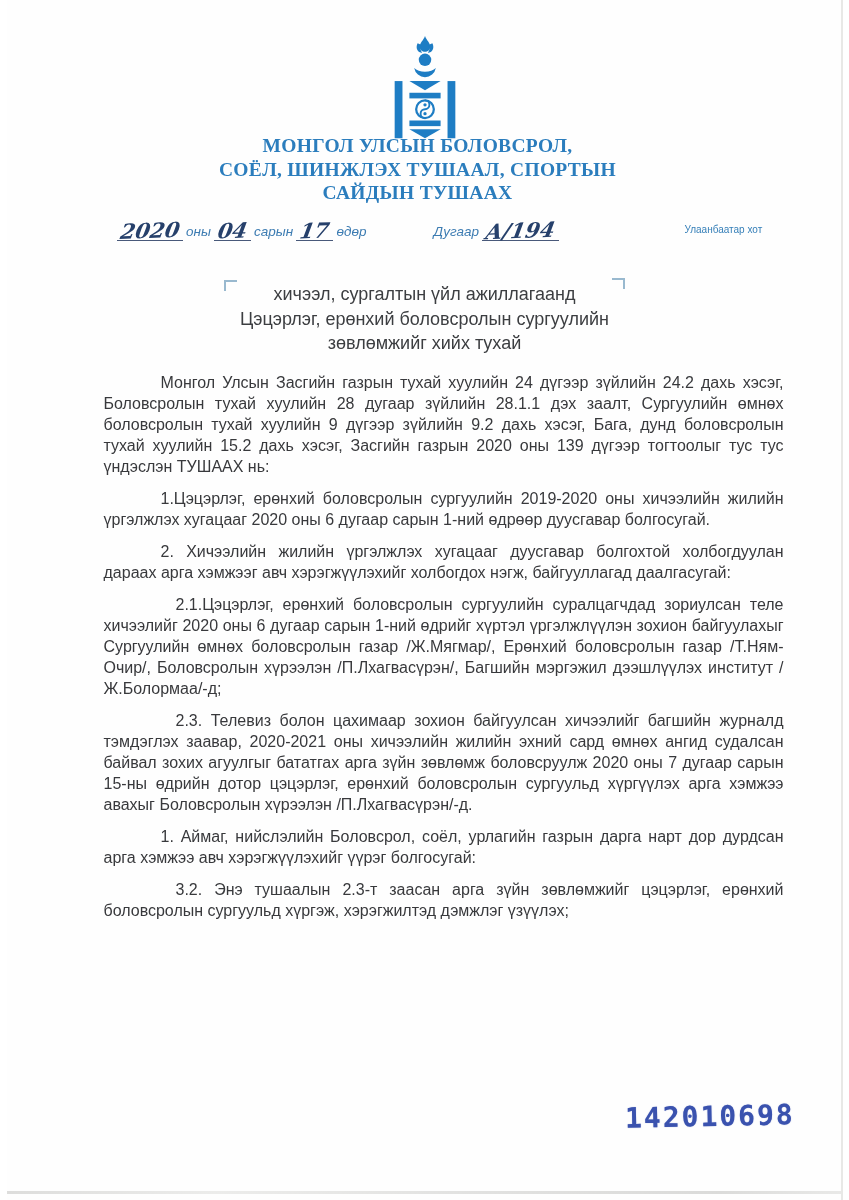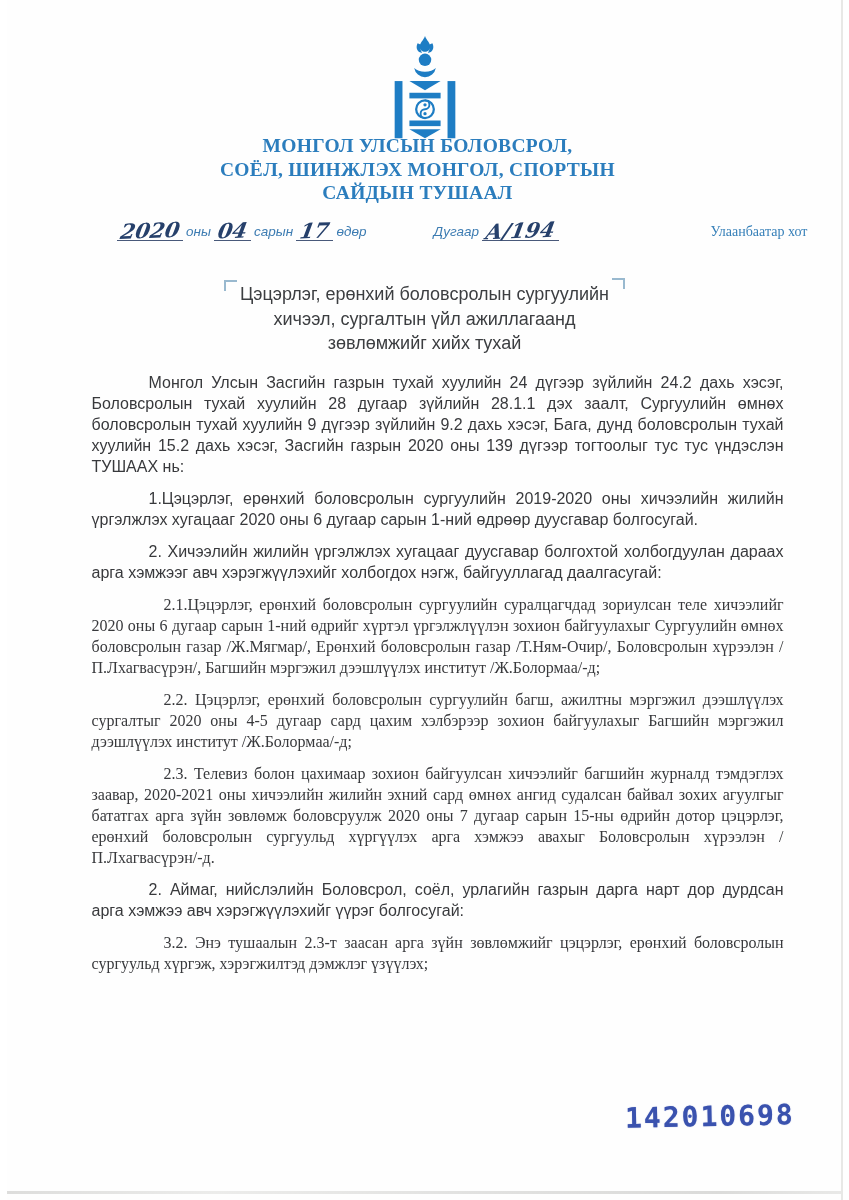--- a/index.html
+++ b/index.html
@@ -21,21 +21,21 @@
   
   .ministry{position:absolute;top:134px;left:0;right:14px;text-align:center;
     font-family:"Liberation Serif",serif;font-weight:bold;
     font-size:19.5px;line-height:23.5px;color:#2b7dbd;letter-spacing:.3px;}
   .ministry span{display:block;}
 
   
   .dateline{position:absolute;top:212px;left:0;right:0;height:42px;font-size:13.5px;color:#3d7cb2;}
   .dl-left{position:absolute;left:110px;top:10px;white-space:nowrap;}
   .dl-mid{position:absolute;left:424px;top:10px;white-space:nowrap;}
-  .dl-right{position:absolute;left:704px;top:12px;font-size:14px;color:#357fb8;font-family:Liberation Serif, serif;}
+  .dl-right{position:absolute;left:678px;top:12px;font-size:10px;color:#357fb8;}
   .hand{
     display:inline-block;font-family:"DejaVu Serif",serif;font-style:italic;font-weight:700;
     color:#26406b;font-size:21px;line-height:18px;transform:skewX(-12deg) rotate(-2deg);
     padding:0 4px;vertical-align:-2px;
   }
   .blank{display:inline-block;border-bottom:1.6px solid #49597a;text-align:center;vertical-align:baseline;}
   .blank.year{min-width:62px;}
   .blank.mm{min-width:32px;}
   .blank.dd{min-width:34px;}
   .blank.num{min-width:74px;}
@@ -46,22 +46,22 @@
   .doc-title{position:relative;display:inline-block;
     font-size:18px;line-height:24.5px;color:#3c3e41;}
   .doc-title span{display:block;}
   .corner{position:absolute;width:11px;height:9px;border-color:#99b9cf;border-style:solid;}
   .corner.tl{left:-16px;top:-2px;border-width:2px 0 0 2px;}
   .corner.tr{right:-16px;top:-4px;border-width:2px 2px 0 0;}
 
   
   .body{position:absolute;top:372px;left:85px;width:692px;
     font-size:16px;line-height:21px;text-align:justify;color:#38393c;}
-  .body p{margin:0 0 11px 0;text-indent:57px;}
-  .body p.sub{text-indent:72px;font-family:Liberation Serif, serif;}
+  .body p{margin:0 0 11px 12px;text-indent:57px;}
+  .body p.sub{text-indent:72px;}
 
   
   .stamp{position:absolute;left:618px;top:1100px;
     font-family:"DejaVu Sans Mono",monospace;font-weight:bold;
     font-size:28px;letter-spacing:2px;color:#3a52ae;
     transform:rotate(-1.2deg);text-shadow:0 0 1px rgba(58,82,174,.55);}
 </style>
 </head>
 <body>
 
@@ -91,52 +91,51 @@
 
       <polygon points="27,107.5 63,107.5 45,118"></polygon>
 
       <rect x="10" y="52" width="9" height="66"></rect>
       <rect x="71" y="52" width="9" height="66"></rect>
     </svg>
   </div>
 
   <div class="ministry">
     <span>МОНГОЛ УЛСЫН БОЛОВСРОЛ,</span>
-    <span>СОЁЛ, ШИНЖЛЭХ МОНГОЛ, СПОРТЫН</span>
-    <span>САЙДЫН ТУШААЛ</span>
+    <span>СОЁЛ, ШИНЖЛЭХ ТУШААЛ, СПОРТЫН</span>
+    <span>САЙДЫН ТУШААХ</span>
   </div>
 
   <div class="dateline">
     <div class="dl-left">
       <span class="blank year"><span class="hand">2020</span></span><span class="dl-label">оны</span><span class="blank mm"><span class="hand">04</span></span><span class="dl-label">сарын</span><span class="blank dd"><span class="hand">17</span></span><span class="dl-label">өдөр</span>
     </div>
     <div class="dl-mid">
       <span class="dl-label">Дугаар</span><span class="blank num"><span class="hand">А/194</span></span>
     </div>
     <div class="dl-right">Улаанбаатар хот</div>
   </div>
 
   <div class="doc-title-wrap">
     <div class="doc-title">
       <i class="corner tl"></i>
       <i class="corner tr"></i>
+      <span>хичээл, сургалтын үйл ажиллагаанд</span>
       <span>Цэцэрлэг, ерөнхий боловсролын сургуулийн</span>
-      <span>хичээл, сургалтын үйл ажиллагаанд</span>
       <span>зөвлөмжийг хийх тухай</span>
     </div>
   </div>
 
   <div class="body">
     <p>Монгол Улсын Засгийн газрын тухай хуулийн 24 дүгээр зүйлийн 24.2 дахь хэсэг, Боловсролын тухай хуулийн 28 дугаар зүйлийн 28.1.1 дэх заалт, Сургуулийн өмнөх боловсролын тухай хуулийн 9 дүгээр зүйлийн 9.2 дахь хэсэг, Бага, дунд боловсролын тухай хуулийн 15.2 дахь хэсэг, Засгийн газрын 2020 оны 139 дүгээр тогтоолыг тус тус үндэслэн ТУШААХ нь:</p>
     <p>1.Цэцэрлэг, ерөнхий боловсролын сургуулийн 2019-2020 оны хичээлийн жилийн үргэлжлэх хугацааг 2020 оны 6 дугаар сарын 1-ний өдрөөр дуусгавар болгосугай.</p>
     <p>2. Хичээлийн жилийн үргэлжлэх хугацааг дуусгавар болгохтой холбогдуулан дараах арга хэмжээг авч хэрэгжүүлэхийг холбогдох нэгж, байгууллагад даалгасугай:</p>
     <p class="sub">2.1.Цэцэрлэг, ерөнхий боловсролын сургуулийн суралцагчдад зориулсан теле хичээлийг 2020 оны 6 дугаар сарын 1-ний өдрийг хүртэл үргэлжлүүлэн зохион байгуулахыг Сургуулийн өмнөх боловсролын газар /Ж.Мягмар/, Ерөнхий боловсролын газар /Т.Ням-Очир/, Боловсролын хүрээлэн /П.Лхагвасүрэн/, Багшийн мэргэжил дээшлүүлэх институт /Ж.Болормаа/-д;</p>
-    <p class="sub">2.2. Цэцэрлэг, ерөнхий боловсролын сургуулийн багш, ажилтны мэргэжил дээшлүүлэх сургалтыг 2020 оны 4-5 дугаар сард цахим хэлбэрээр зохион байгуулахыг Багшийн мэргэжил дээшлүүлэх институт /Ж.Болормаа/-д;</p>
     <p class="sub">2.3. Телевиз болон цахимаар зохион байгуулсан хичээлийг багшийн журналд тэмдэглэх заавар, 2020-2021 оны хичээлийн жилийн эхний сард өмнөх ангид судалсан байвал зохих агуулгыг бататгах арга зүйн зөвлөмж боловсруулж 2020 оны 7 дугаар сарын 15-ны өдрийн дотор цэцэрлэг, ерөнхий боловсролын сургуульд хүргүүлэх арга хэмжээ авахыг Боловсролын хүрээлэн /П.Лхагвасүрэн/-д.</p>
-    <p>2. Аймаг, нийслэлийн Боловсрол, соёл, урлагийн газрын дарга нарт дор дурдсан арга хэмжээ авч хэрэгжүүлэхийг үүрэг болгосугай:</p>
+    <p>1. Аймаг, нийслэлийн Боловсрол, соёл, урлагийн газрын дарга нарт дор дурдсан арга хэмжээ авч хэрэгжүүлэхийг үүрэг болгосугай:</p>
     <p class="sub">3.2. Энэ тушаалын 2.3-т заасан арга зүйн зөвлөмжийг цэцэрлэг, ерөнхий боловсролын сургуульд хүргэж, хэрэгжилтэд дэмжлэг үзүүлэх;</p>
   </div>
 
   <div class="stamp">142010698</div>
 
   <div class="edge-bottom"></div>
   <div class="edge-right"></div>
 </div>
 
 </body></html>

